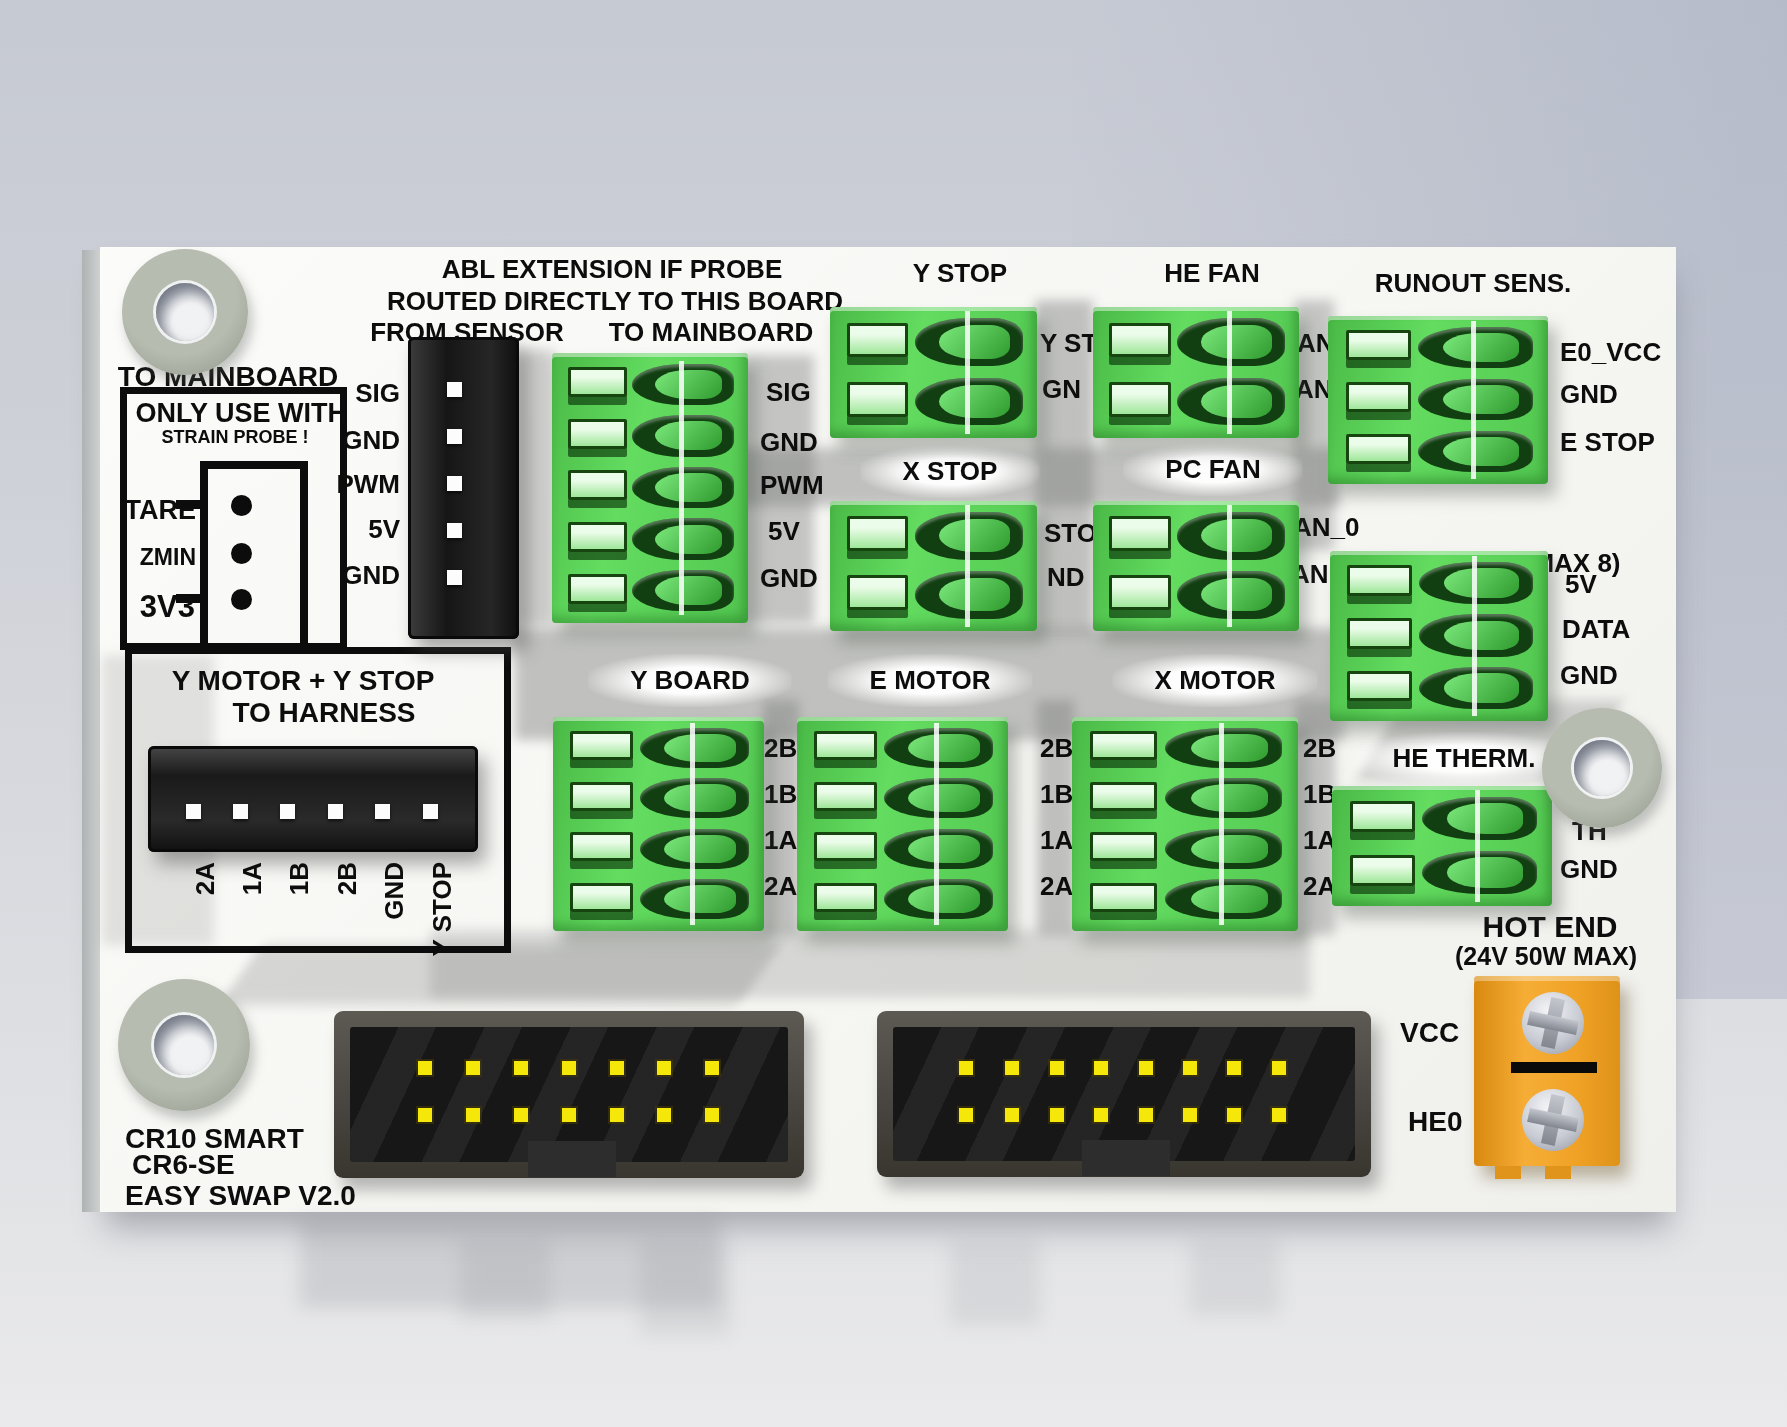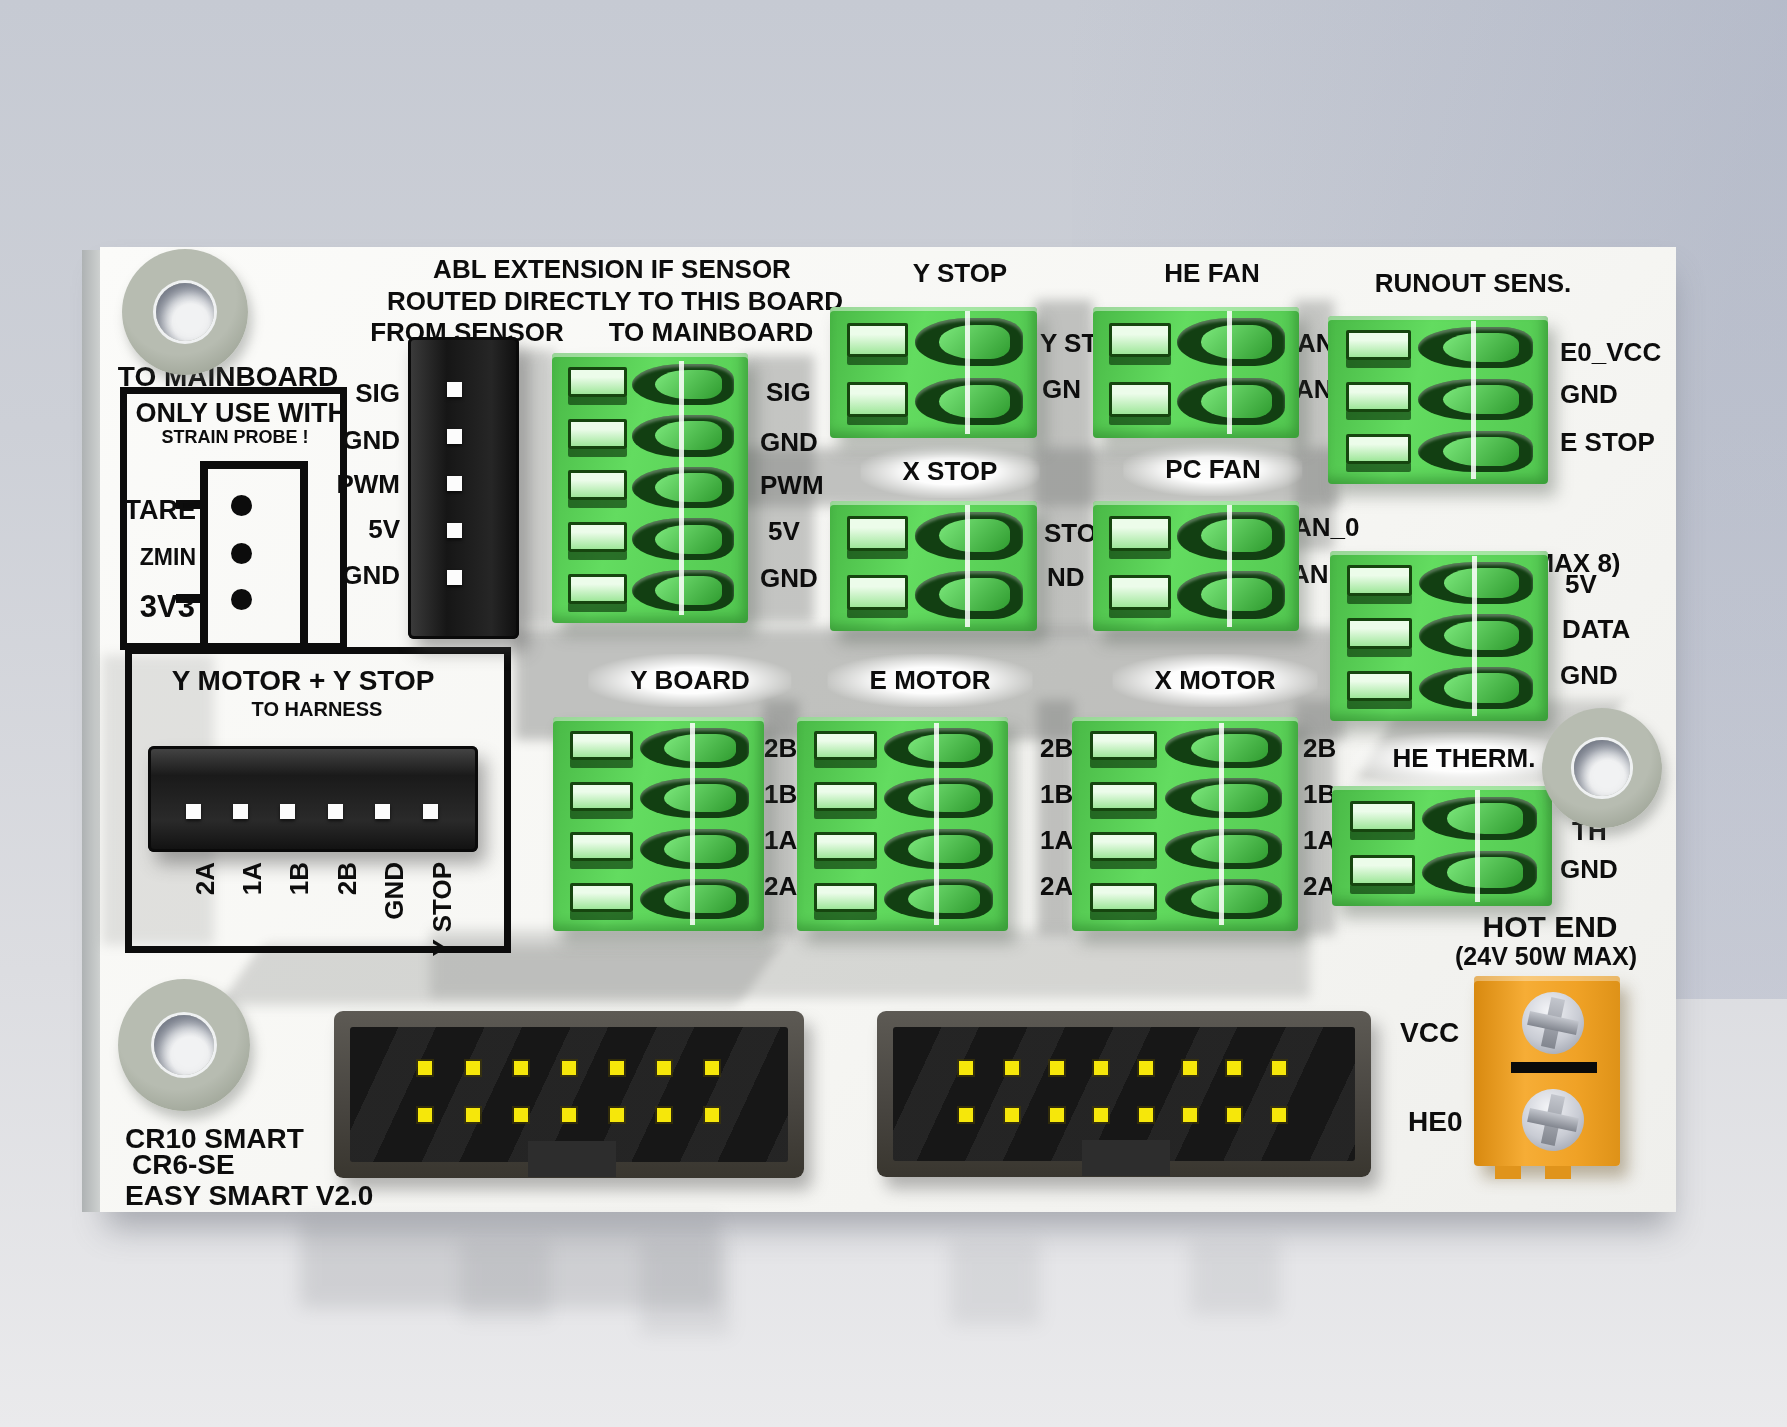--- a/index.html
+++ b/index.html
@@ -89,21 +89,21 @@
 <div class="sh" style="left:1294px;top:300px;width:40px;height:250px;opacity:.4"></div>
 <div class="sh" style="left:515px;top:628px;width:830px;height:112px"></div>
 <div class="sh" style="left:763px;top:700px;width:36px;height:235px"></div>
 <div class="sh" style="left:1037px;top:700px;width:37px;height:235px"></div>
 <div class="sh" style="left:1295px;top:700px;width:40px;height:235px;opacity:.4"></div>
 <div class="sh" style="left:1380px;top:700px;width:220px;height:80px;opacity:.3;transform:skewX(-30deg)"></div>
 <div class="sh" style="left:240px;top:945px;width:520px;height:60px;opacity:.28;transform:skewX(-35deg)"></div>
 <div class="sh" style="left:430px;top:930px;width:880px;height:68px;opacity:.26"></div>
 <div class="sh" style="left:102px;top:655px;width:112px;height:290px;opacity:.2"></div>
 
-<div class="lbl c" style="left:612px;top:255px">ABL EXTENSION IF SENSOR</div>
+<div class="lbl c" style="left:612px;top:255px">ABL EXTENSION IF PROBE</div>
 <div class="lbl c" style="left:615px;top:287px">ROUTED DIRECTLY TO THIS BOARD</div>
 <div class="lbl c" style="left:467px;top:318px">FROM SENSOR</div>
 <div class="lbl c" style="left:711px;top:318px">TO MAINBOARD</div>
 <div class="lbl c" style="left:228px;top:362px;font-size:28px">TO MAINBOARD</div>
 
 <div class="lbl c" style="left:960px;top:259px">Y STOP</div>
 <div class="lbl c" style="left:1212px;top:259px">HE FAN</div>
 <div class="lbl c glow" style="left:950px;top:457px">X STOP</div>
 <div class="lbl c glow" style="left:1213px;top:455px">PC FAN</div>
 <div class="lbl c" style="left:1473px;top:269px">RUNOUT SENS.</div>
@@ -167,21 +167,21 @@
 <div class="lbl" style="left:1040px;top:780px">1B</div>
 <div class="lbl" style="left:1040px;top:826px">1A</div>
 <div class="lbl" style="left:1040px;top:872px">2A</div>
 <div class="lbl" style="left:1303px;top:734px">2B</div>
 <div class="lbl" style="left:1303px;top:780px">1B</div>
 <div class="lbl" style="left:1303px;top:826px">1A</div>
 <div class="lbl" style="left:1303px;top:872px">2A</div>
 
 <div class="obox" style="left:125px;top:647px;width:372px;height:292px"></div>
 <div class="lbl c" style="left:303px;top:666px;font-size:28px">Y MOTOR + Y STOP</div>
-<div class="lbl c" style="left:317px;top:698px;font-size:20px">TO HARNESS</div>
+<div class="lbl c" style="left:324px;top:698px;font-size:28px">TO HARNESS</div>
 <div class="bconn" style="left:148px;top:746px;width:330px;height:106px">
   <div class="wpin" style="left:38px;top:58px"></div>
   <div class="wpin" style="left:85px;top:58px"></div>
   <div class="wpin" style="left:132px;top:58px"></div>
   <div class="wpin" style="left:180px;top:58px"></div>
   <div class="wpin" style="left:227px;top:58px"></div>
   <div class="wpin" style="left:275px;top:58px"></div>
 </div>
 <div class="vlab" style="left:135px;top:915px">2A</div>
 <div class="vlab" style="left:182px;top:915px">1A</div>
@@ -405,19 +405,19 @@
   </div>
 <div class="ring" style="left:118px;top:979px;width:132px;height:132px">
     <div class="bore"></div>
   </div>
 <div class="ring" style="left:1542px;top:708px;width:120px;height:120px">
     <div class="bore"></div>
   </div>
 
 <div class="lbl" style="left:125px;top:1124px;font-size:28px">CR10 SMART</div>
 <div class="lbl" style="left:132px;top:1150px;font-size:28px">CR6-SE</div>
-<div class="lbl" style="left:125px;top:1181px;font-size:28px">EASY SMART V2.0</div>
+<div class="lbl" style="left:125px;top:1181px;font-size:28px">EASY SWAP V2.0</div>
 
 <div class="refl" style="left:460px;top:1240px;width:90px;height:80px"></div>
 <div class="refl" style="left:640px;top:1240px;width:90px;height:95px"></div>
 <div class="refl" style="left:950px;top:1240px;width:90px;height:85px"></div>
 <div class="refl" style="left:1190px;top:1240px;width:90px;height:75px"></div>
 <div class="refl" style="left:300px;top:1218px;width:420px;height:90px;opacity:.18"></div>
 
 </body></html>

